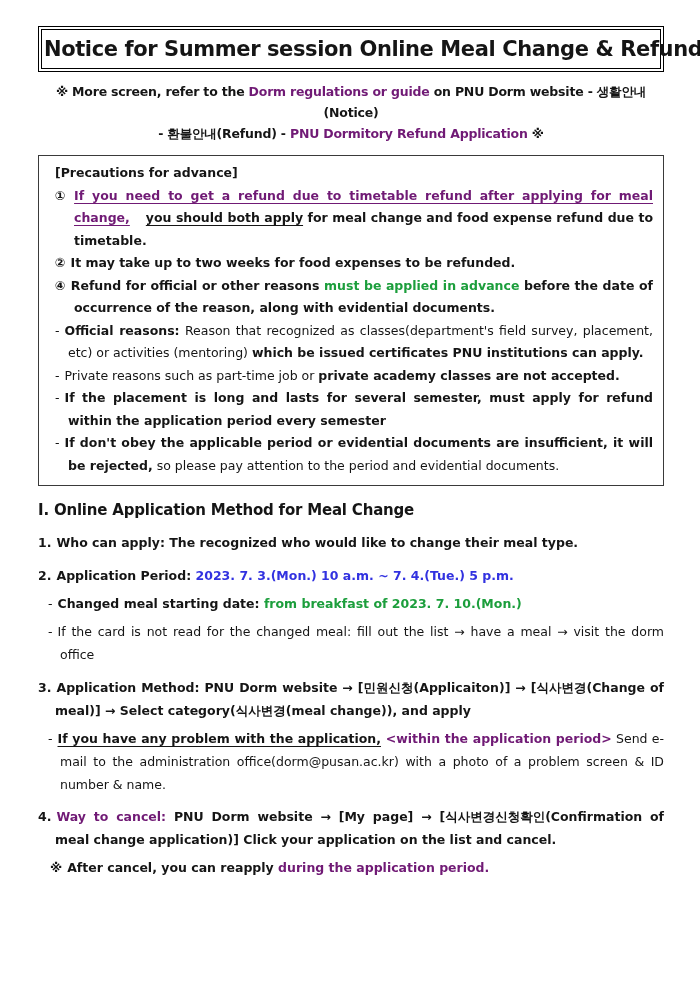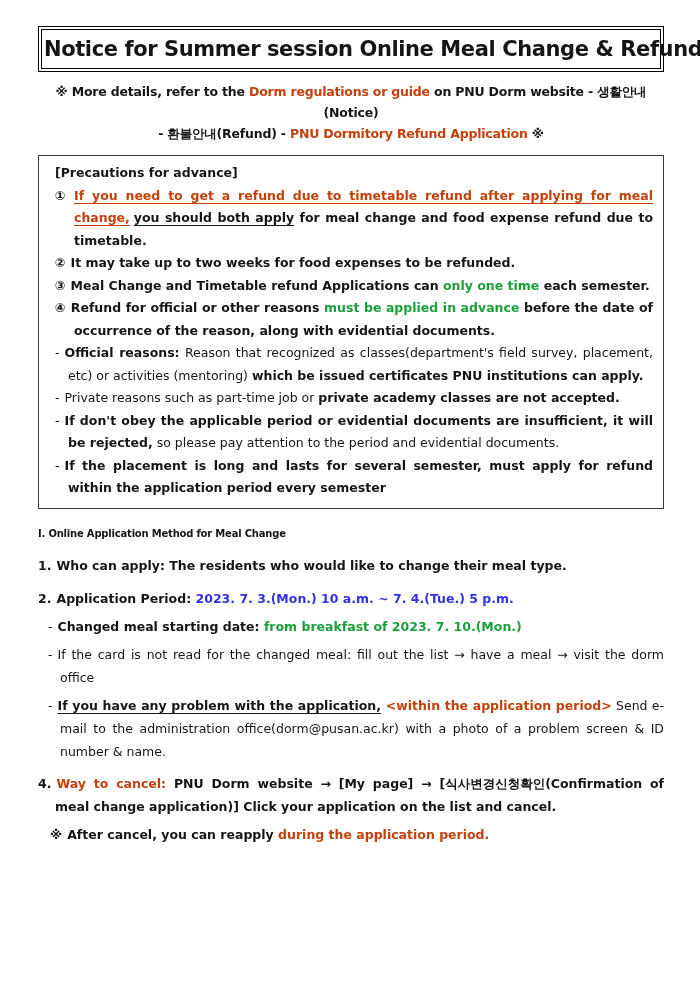--- a/index.html
+++ b/index.html
@@ -23,70 +23,70 @@
   .subtitle { margin: 9px 0 11px; text-align: center; font-weight: bold; line-height: 21px; letter-spacing: -0.2px; }
 
   
   .box { border: 1px solid #3a3a3a; padding: 6px 10px 8px 16px; margin-bottom: 13px; }
   .box p { margin: 0; line-height: 22.5px; text-align: justify; }
   .p-circ { padding-left: 19px; text-indent: -19px; }
   .p-dash { padding-left: 13px; text-indent: -13px; }
 
   
   .main p { margin: 0 0 5px 0; line-height: 23px; text-align: justify; }
-  .section-heading { font-weight: bold; font-size: 10px; letter-spacing: -0.2px; margin: 0 0 7px 0 !important; }
+  .section-heading { font-weight: bold; font-size: 15px; letter-spacing: -0.2px; margin: 0 0 7px 0 !important; }
   .p-main { padding-left: 17px; text-indent: -17px; margin-top: 9px !important; }
   .p-sub-dash { padding-left: 16px; text-indent: -12px; margin-left: 6px !important; }
   .p-paren { padding-left: 18px; text-indent: -18px; margin-left: 6px !important; margin-top: 7px !important; }
   .p-note { padding-left: 15px; text-indent: -15px; margin-left: 12px !important; font-weight: bold; }
 
   .num { padding-right: 5px; }
   .b { font-weight: bold; margin-top: 38px; }
-  .red { color: #c2410c; }
+  .red { color: #701a75; }
   .green { color: #1c9e3c; }
   .blue { color: #3232e0; }
   .u { text-decoration: underline; text-underline-offset: 2.5px; }
-  .ml { margin-left: 4px; }
+  .ml { margin-left: 16px; }
   .gap-lg { margin-top: 10px !important; }
 </style>
 </head>
 <body>
 
 <div class="page">
 
   <div class="title-box">
     <div class="title-inner">Notice for Summer session Online Meal Change &amp; Refund of Meal</div>
   </div>
 
   <div class="subtitle">
-    <div><span>※ More details, refer to the </span><span class="red">Dorm regulations or guide</span><span> on PNU Dorm website - 생활안내(Notice)</span></div>
+    <div><span>※ More screen, refer to the </span><span class="red">Dorm regulations or guide</span><span> on PNU Dorm website - 생활안내(Notice)</span></div>
     <div><span>- 환불안내(Refund) - </span><span class="red">PNU Dormitory Refund Application</span><span> ※</span></div>
   </div>
 
   <div class="box">
     <p class="b">[Precautions for advance]</p>
     <p class="p-circ b"><span class="num">①</span><span class="red u">If you need to get a refund due to timetable refund after applying for meal change,</span><span class="u ml">you should both apply</span><span> for meal change and food expense refund due to timetable.</span></p>
     <p class="p-circ b"><span class="num">②</span><span>It may take up to two weeks for food expenses to be refunded.</span></p>
-    <p class="p-circ b"><span class="num">③</span><span>Meal Change and Timetable refund Applications can </span><span class="green">only one time</span><span> each semester.</span></p>
     <p class="p-circ b"><span class="num">④</span><span>Refund for official or other reasons </span><span class="green">must be applied in advance</span><span> before the date of occurrence of the reason, along with evidential documents.</span></p>
     <p class="p-dash"><span class="num">-</span><span class="b">Official reasons:</span><span> Reason that recognized as classes(department's field survey, placement, etc) or activities (mentoring) </span><span class="b">which be issued certificates PNU institutions can apply.</span></p>
     <p class="p-dash"><span class="num">-</span><span>Private reasons such as part-time job or </span><span class="b">private academy classes are not accepted.</span></p>
+    <p class="p-dash"><span class="num">-</span><span class="b">If the placement is long and lasts for several semester, must apply for refund within the application period every semester</span></p>
     <p class="p-dash"><span class="num">-</span><span class="b">If don't obey the applicable period or evidential documents are insufficient, it will be rejected,</span><span> so please pay attention to the period and evidential documents.</span></p>
-    <p class="p-dash"><span class="num">-</span><span class="b">If the placement is long and lasts for several semester, must apply for refund within the application period every semester</span></p>
   </div>
 
   <div class="main">
     <p class="section-heading">Ⅰ. Online Application Method for Meal Change</p>
 
-    <p class="p-main b"><span class="num">1.</span><span>Who can apply: The residents who would like to change their meal type.</span></p>
+    <p class="p-main b"><span class="num">1.</span><span>Who can apply: The recognized who would like to change their meal type.</span></p>
 
     <p class="p-main b gap-lg"><span class="num">2.</span><span>Application Period: </span><span class="blue">2023. 7. 3.(Mon.) 10 a.m. ~ 7. 4.(Tue.) 5 p.m.</span></p>
     <p class="p-sub-dash"><span class="num">-</span><span class="b">Changed meal starting date:</span><span class="green b"> from breakfast of 2023. 7. 10.(Mon.)</span></p>
     <p class="p-sub-dash"><span class="num">-</span><span>If the card is not read for the changed meal: fill out the list → have a meal → visit the dorm office</span></p>
 
+    <p class="p-main b gap-lg"><span class="num">3.</span><span>Application Method: PNU Dorm website → [민원신청(Applicaiton)] → [식사변경(Change of meal)] → Select category(식사변경(meal change)), and apply</span></p>
     <p class="p-sub-dash"><span class="num">-</span><span class="b u">If you have any problem with the application,</span><span class="red b"> &lt;within the application period&gt;</span><span> Send e-mail to the administration office(dorm@pusan.ac.kr) with a photo of a problem screen &amp; ID number &amp; name.</span></p>
 
     <p class="p-main b"><span class="num">4.</span><span class="red">Way to cancel:</span><span> PNU Dorm website → [My page] → [식사변경신청확인(Confirmation of meal change application)] Click your application on the list and cancel.</span></p>
     <p class="p-note"><span class="num">※</span><span>After cancel, you can reapply </span><span class="red">during the application period.</span></p>
 
     <p class="p-paren"></p>
 
   </div>
 
 </div>

